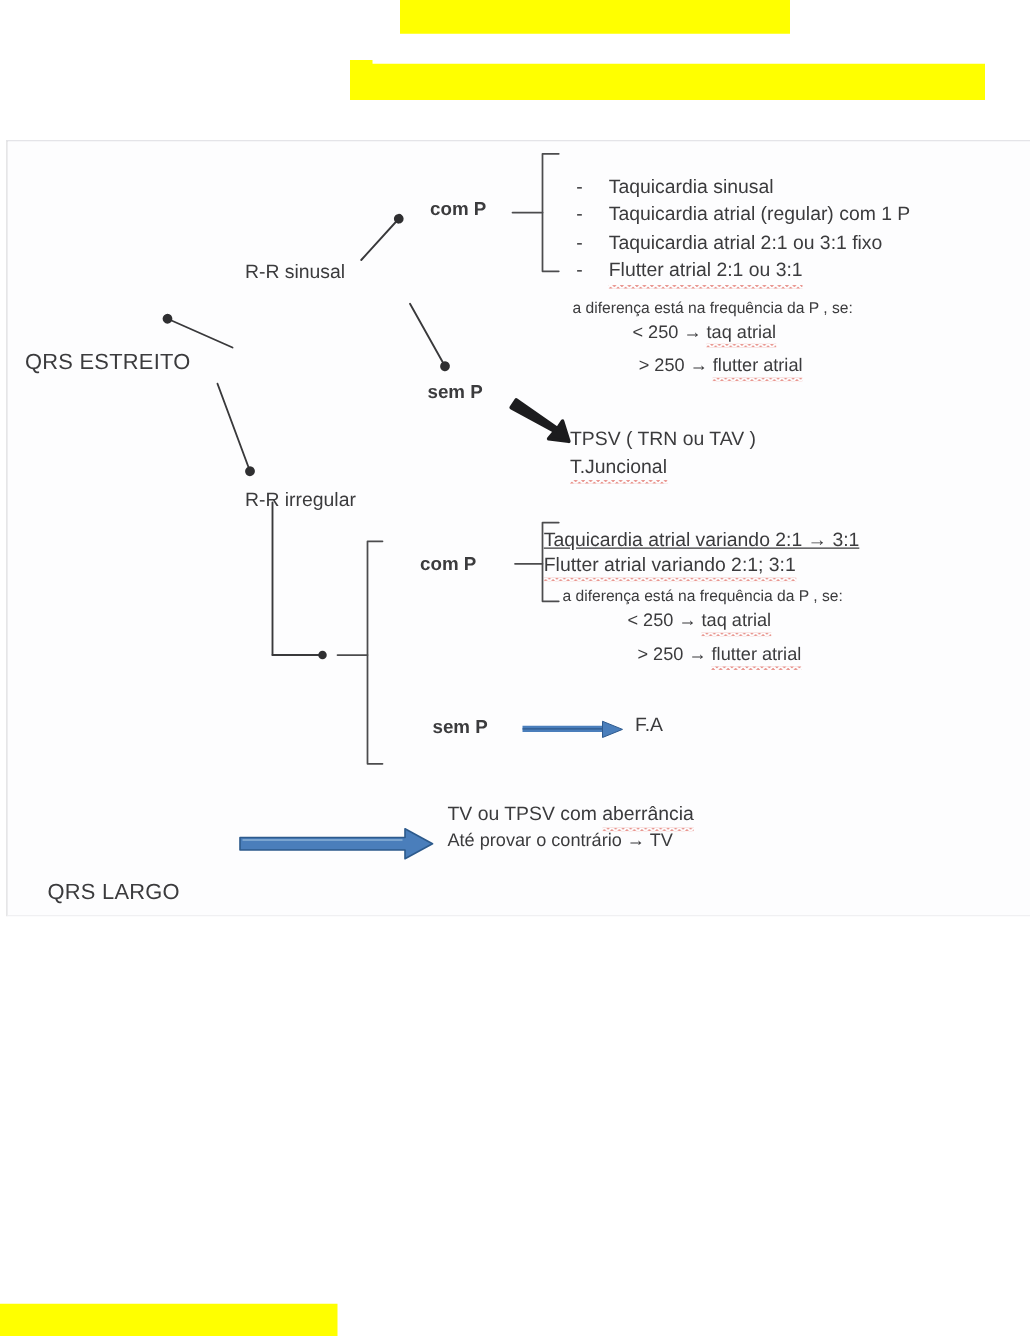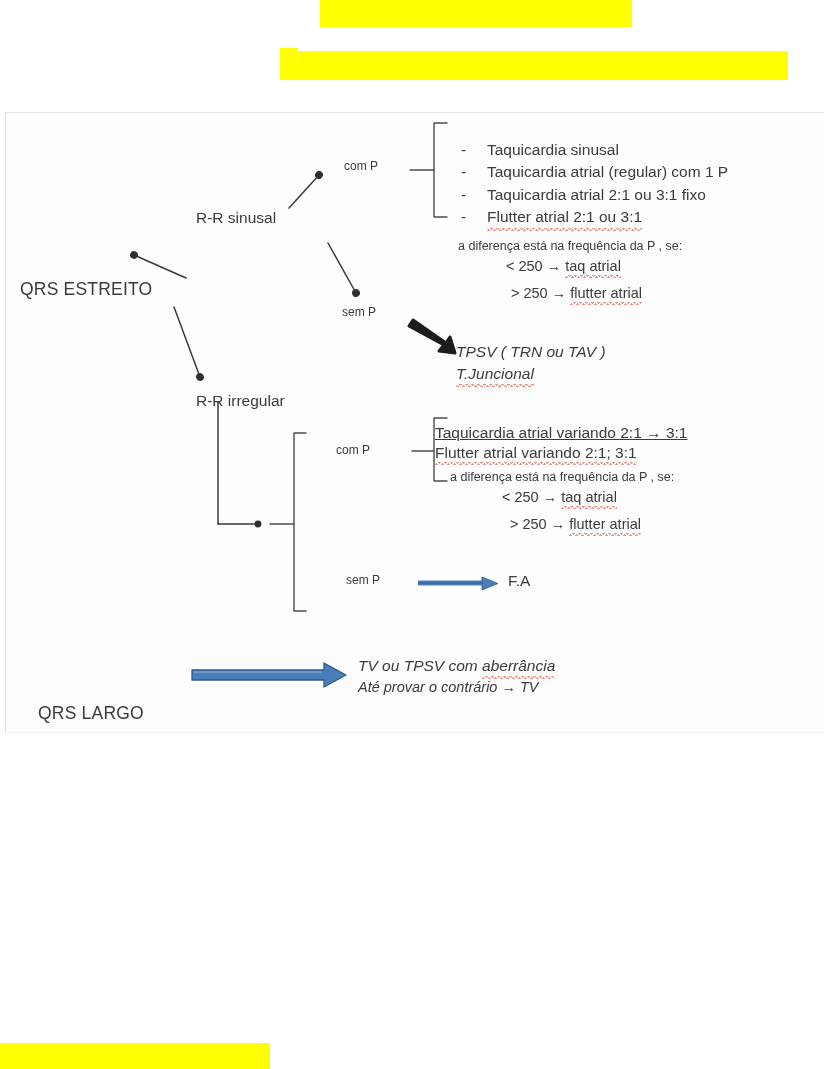--- a/index.html
+++ b/index.html
@@ -51,27 +51,27 @@
     position: absolute;
     white-space: nowrap;
     line-height: 1.22;
     color: #3b3b3d;
     -webkit-font-smoothing: antialiased;
   }
 
   
   .t-root   { font-size: 17.5px; letter-spacing: 0.2px; }
   .t-branch { font-size: 15.5px; }
-  .t-label  { font-size: 12px; }
+  .t-label  { font-size: 15px; font-weight: bold; }
   .t-item   { font-size: 15.5px; }
   .t-small  { font-size: 12.5px; }
   .t-mid    { font-size: 14.5px; }
   .t-out    { font-size: 15.5px; }
 
-  .stack > div { line-height: 1.42; font-style: italic; }
+  .stack > div { line-height: 1.42; }
   .stack-tight > div { line-height: 1.3; }
 
   
   .bullets > div {
     display: flex;
     gap: 20px;
     line-height: 1.45;
   }
   .bullets .dash { width: 6px; display: inline-block; }
 
@@ -240,20 +240,20 @@
     <span>→</span>
     <span class="sq">flutter atrial</span>
   </div>
 
   <div class="node t-label" style="left:340px; top:460px;">sem P</div>
 
   <div class="node t-out" style="left:502px; top:459px;text-align:right;">F.A</div>
 
   <div class="node t-root" style="left:32px; top:550px;margin-top:40px;">QRS LARGO</div>
 
-  <div class="node t-out stack" style="left:352px; top:542px;">
+  <div class="node t-out stack" style="left:352px; top:528px;">
     <div>
       <span id="wideA">TV ou TPSV com <span class="sq">aberrância</span></span>
     </div>
     <div class="t-mid">Até provar o contrário → TV</div>
   </div>
 
 </div>
 
 </body></html>

